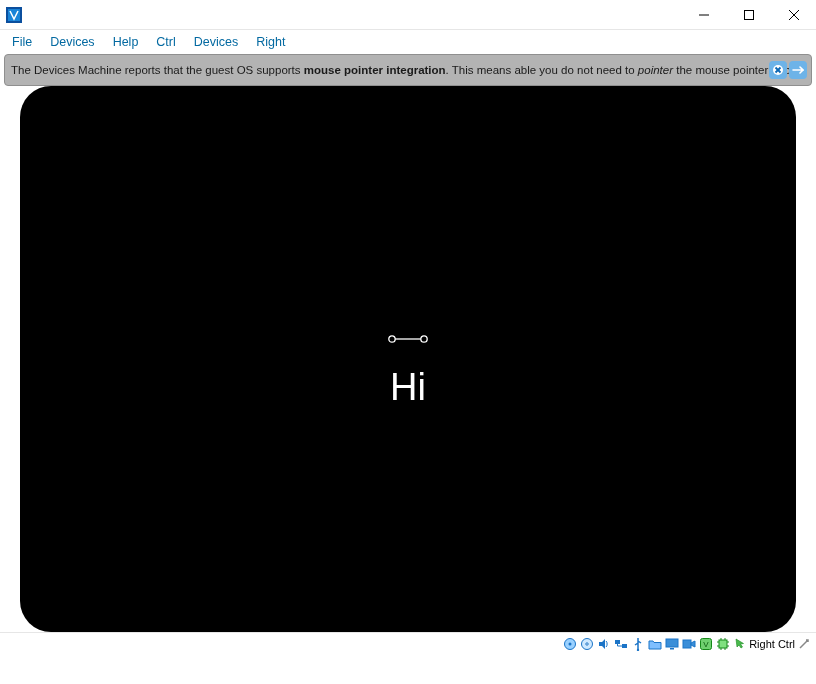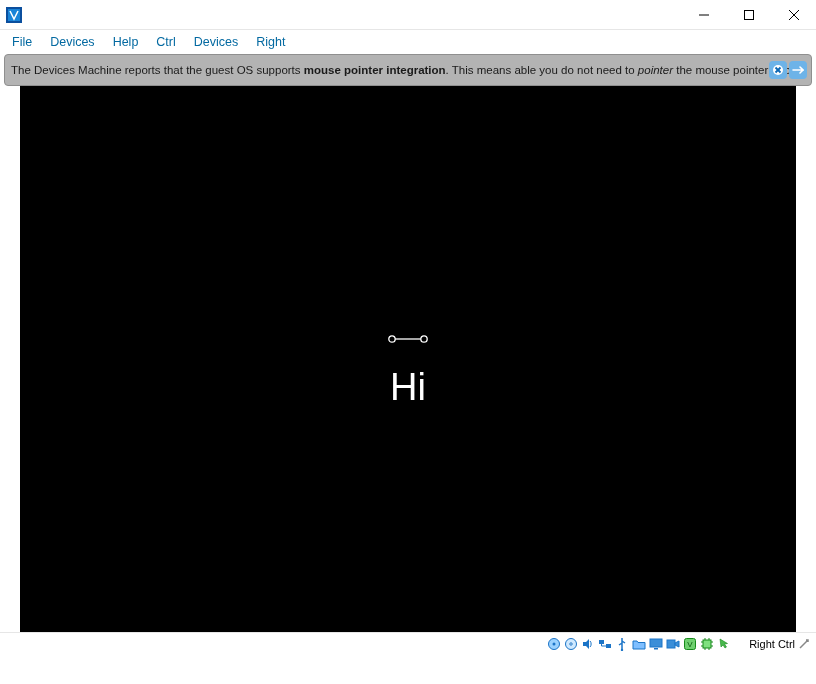--- a/index.html
+++ b/index.html
@@ -12,27 +12,27 @@
     .win-btn svg { width: 10px; height: 10px; }
     .menubar { height: 24px; display: flex; align-items: center; background: #fff; padding-left: 4px; gap: 2px; }
     .menubar .menu-item { padding: 2px 8px; font-size: 12.5px; color: #0369a1; }
     .infobar { margin: 0 4px; height: 32px; background: #b3b3b3; border: 1px solid #8f8f8f; border-radius: 4px; display: flex; align-items: center; padding: 0 6px; font-size: 11.5px; color: #1a1a1a; position: relative; }
     .infobar-text { white-space: nowrap; overflow: hidden; }
     .infobar-text .bold { font-weight: bold; }
     .infobar-text .italic { font-style: italic; }
     .infobar .info-actions { position: absolute; right: 4px; top: 50%; transform: translateY(-50%); display: flex; gap: 2px; }
     .info-badge { width: 18px; height: 18px; border-radius: 4px; background: #6db3e8; display: flex; align-items: center; justify-content: center; }
     .info-badge svg { width: 12px; height: 12px; }
-    .vm-screen { margin: 0 20px; background: #000; height: 546px; position: relative; overflow: hidden; }
+    .vm-screen { margin: 0 20px; background: #000; height: 546px; position: relative; overflow: hidden; border-radius: 31px; }
     .spinner { position: absolute; left: 50%; transform: translateX(-50%); top: 245px; }
     .oobe-text { position: absolute; left: 50%; transform: translateX(-50%); top: 280px; color: #fff; font-size: 38px; font-weight: 200; font-family: "Segoe UI Light","Segoe UI",sans-serif; }
     .statusbar { height: 22px; background: #fff; display: flex; align-items: center; justify-content: flex-end; padding-right: 4px; gap: 1px; border-top: 1px solid #e6e6e6; }
     .status-icon { width: 16px; height: 16px; display: flex; align-items: center; justify-content: center; }
     .status-icon svg { width: 14px; height: 14px; }
-    .hostkey { font-size: 11px; color: #000; margin-left: 16px; }
+    .hostkey { font-size: 11px; color: #000; margin-left: 0; }
   </style>
 </head>
 <body>
 
 <div class="titlebar">
   <span class="app-icon">
     <svg viewBox="0 0 16 16">
         <rect x="0" y="0" width="16" height="16" fill="#0b4f9e"></rect>
         <rect x="2" y="2" width="12" height="12" fill="#1984d8"></rect>
         <path d="M4 4 L8 12 L12 4" stroke="#fff" stroke-width="1.5" fill="none"></path>

